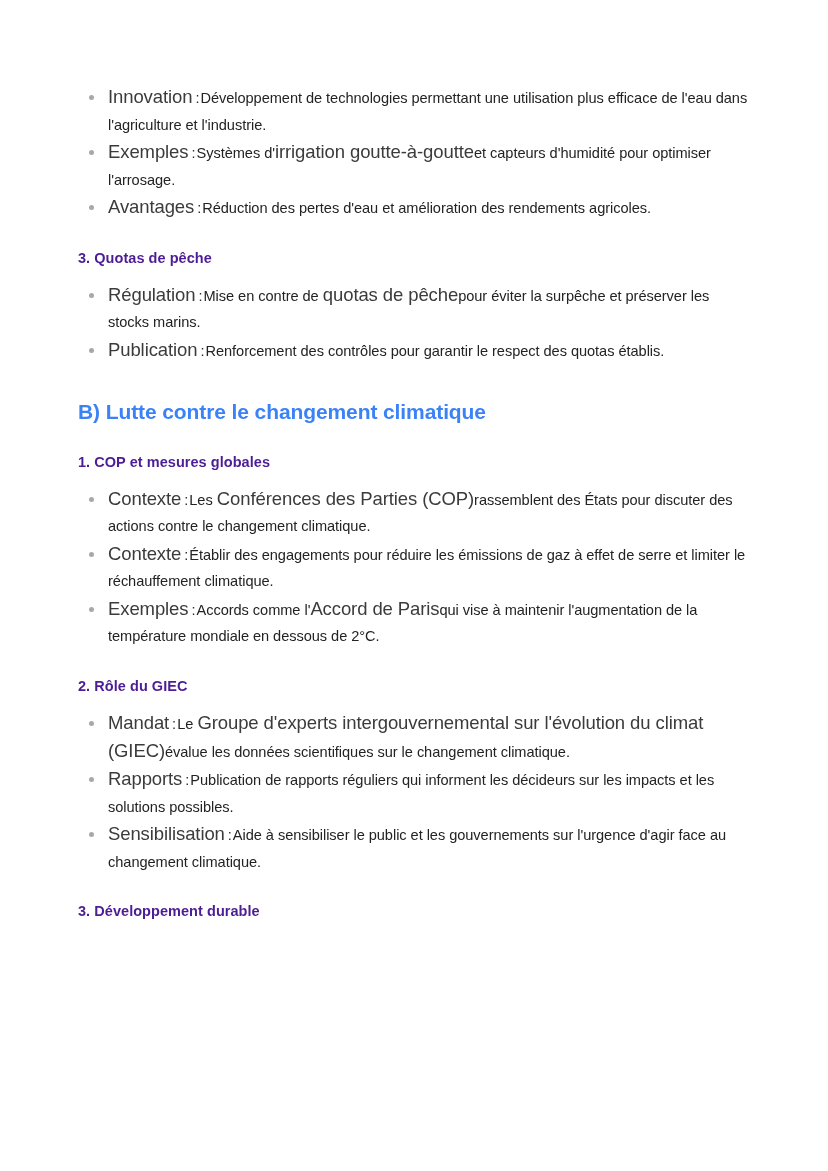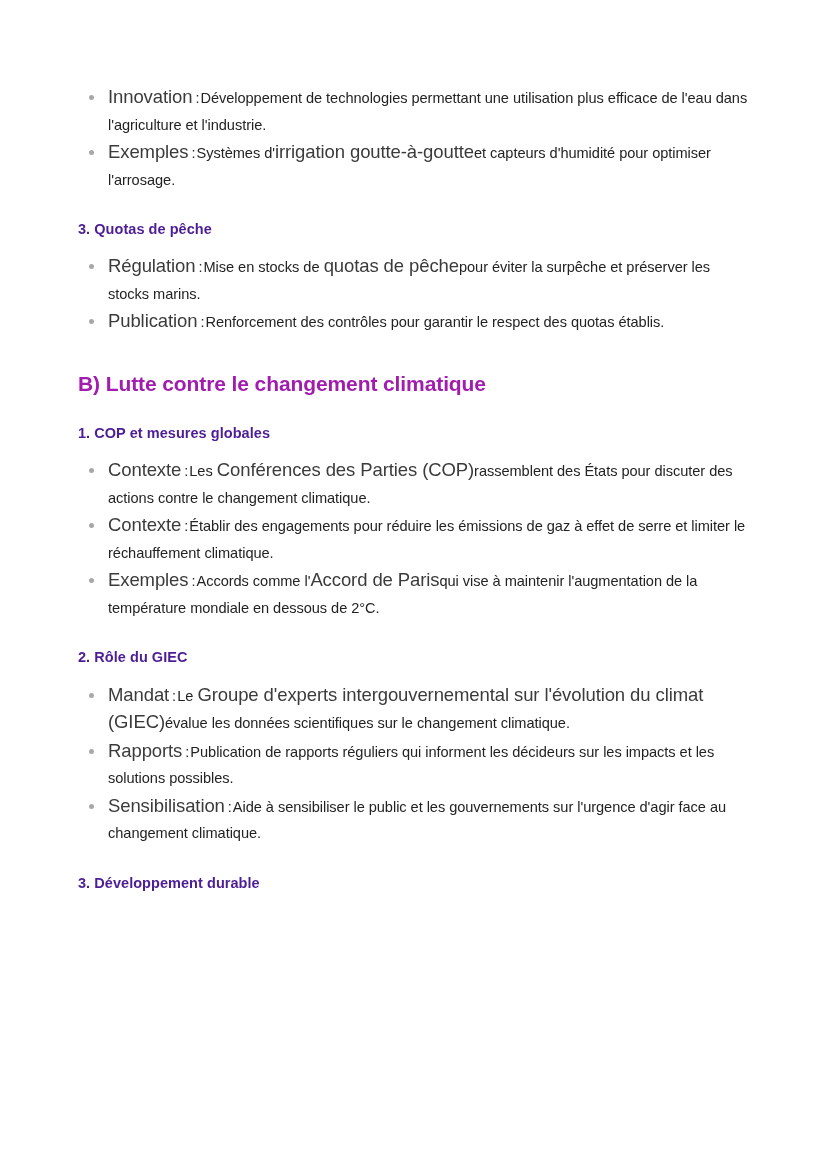--- a/index.html
+++ b/index.html
@@ -22,21 +22,21 @@
     height: 1009px;
     background: #ffffff;
     box-sizing: border-box;
     padding: 70px 78px 17px 78px;
   }
 
   
   .section-heading {
     font-size: 21px;
     font-weight: bold;
-    color: #a21caf;
+    color: #3b82f6;
     letter-spacing: -0.1px;
     margin: 34px 0 0 0;
     line-height: 1.3;
   }
 
   .sub-heading {
     font-size: 14.5px;
     font-weight: 600;
     color: #4c1d95;
     letter-spacing: 0.05px;
@@ -101,29 +101,32 @@
   <ul class="bullets tight-block">
 
     <li>
       <span class="hl">Innovation</span><span class="sep">:</span><span class="body-text">Développement de technologies permettant une utilisation plus efficace de l'eau dans l'agriculture et l'industrie.</span>
     </li>
 
     <li>
       <span class="hl">Exemples</span><span class="sep">:</span><span class="body-text">Systèmes d'</span><span class="hl">irrigation goutte-à-goutte</span><span class="body-text">et capteurs d'humidité pour optimiser l'arrosage.</span>
     </li>
 
+    <li>
+      <span class="hl">Avantages</span><span class="sep">:</span><span class="body-text">Réduction des pertes d'eau et amélioration des rendements agricoles.</span>
+    </li>
 
   </ul>
 
   <h3 class="sub-heading">3. Quotas de pêche</h3>
 
   <ul class="bullets">
 
     <li>
-      <span class="hl">Régulation</span><span class="sep">:</span><span class="body-text">Mise en stocks de</span> <span class="hl">quotas de pêche</span><span class="body-text">pour éviter la surpêche et préserver les stocks marins.</span>
+      <span class="hl">Régulation</span><span class="sep">:</span><span class="body-text">Mise en contre de</span> <span class="hl">quotas de pêche</span><span class="body-text">pour éviter la surpêche et préserver les stocks marins.</span>
     </li>
 
 
     <li>
       <span class="hl">Publication</span><span class="sep">:</span><span class="body-text">Renforcement des contrôles pour garantir le respect des quotas établis.</span>
     </li>
 
   </ul>
 
   <h2 class="section-heading">B) Lutte contre le changement climatique</h2>

